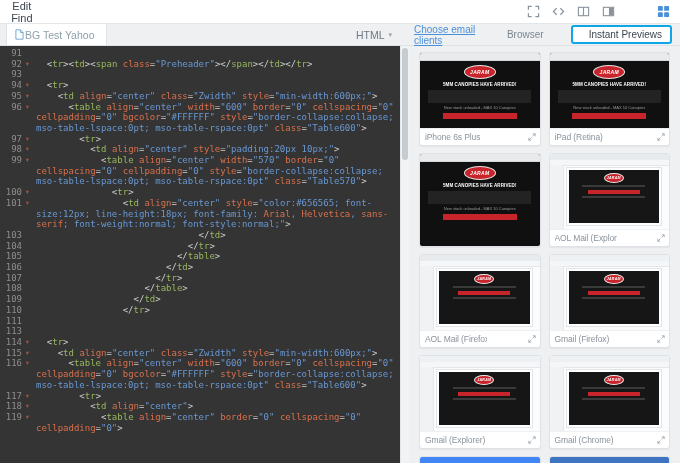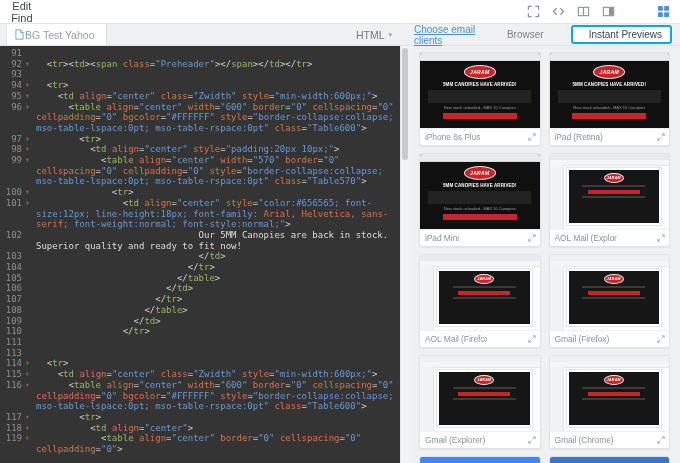--- a/index.html
+++ b/index.html
@@ -220,27 +220,20 @@
           </div>
           <div class="code-line">
             <div class="gutter">
               <span class="num">101</span>
               <span class="fold">▾</span>
             </div>
             <div class="codecell">                <span class="tok-p">&lt;</span><span class="tok-g">td</span><span class="tok-p"> </span><span class="tok-a">align</span><span class="tok-p">=</span><span class="tok-s">"center"</span><span class="tok-p"> </span><span class="tok-a">style</span><span class="tok-p">=</span><span class="tok-s">"color:#656565; font-size:12px; line-height:18px; font-family: </span><span class="tok-c">Arial</span><span class="tok-s">, </span><span class="tok-c">Helvetica</span><span class="tok-s">, </span><span class="tok-c">sans-serif</span><span class="tok-s">; font-weight:normal; font-style:normal;"</span><span class="tok-p">&gt;</span></div>
           </div>
           <div class="code-line">
             <div class="gutter">
-              <span class="num">102</span>
-              <span class="fold"></span>
-            </div>
-            <div class="codecell">                              <span class="tok-x">Our 5MM Canopies are back in stock. Superior quality and ready to fit now!</span></div>
-          </div>
-          <div class="code-line">
-            <div class="gutter">
               <span class="num">103</span>
               <span class="fold"></span>
             </div>
             <div class="codecell">                              <span class="tok-p">&lt;/</span><span class="tok-g">td</span><span class="tok-p">&gt;</span></div>
           </div>
           <div class="code-line">
             <div class="gutter">
               <span class="num">104</span>
               <span class="fold"></span>
             </div>
@@ -395,28 +388,20 @@
             <div class="thumb device">
               <div class="dev-top"></div>
               <div class="jaram-oval">
                 <span>JARAM</span>
               </div>
               <div class="dev-banner">5MM CANOPIES HAVE ARRIVED!</div>
               <div class="dev-img"></div>
               <div class="dev-sub">New stock unloaded - MAX 10 Canopies</div>
               <div class="dev-red"></div>
             </div>
-            <div class="card-foot">
-              <span class="card-label">iPad Mini</span>
-              <span class="xicon">
-                <svg viewBox="0 0 10 10" fill="none" stroke="#a7b0b8" stroke-width="1.2">
-                  <path d="M6 1h3v3 M9 1 5.8 4.2 M4 9H1V6 M1 9l3.2-3.2"></path>
-                </svg>
-              </span>
-            </div>
           </div>
           <div class="card">
             <div class="thumb webmail">
               <div class="wm-chrome" style="background: rgb(231, 235, 238);"></div>
               <div class="wm-tool"></div>
               <div class="wm-nav"></div>
               <div class="wm-mail">
                 <div class="wm-dark">
                   <div class="jaram-oval mini">
                     <span>JARAM</span>

